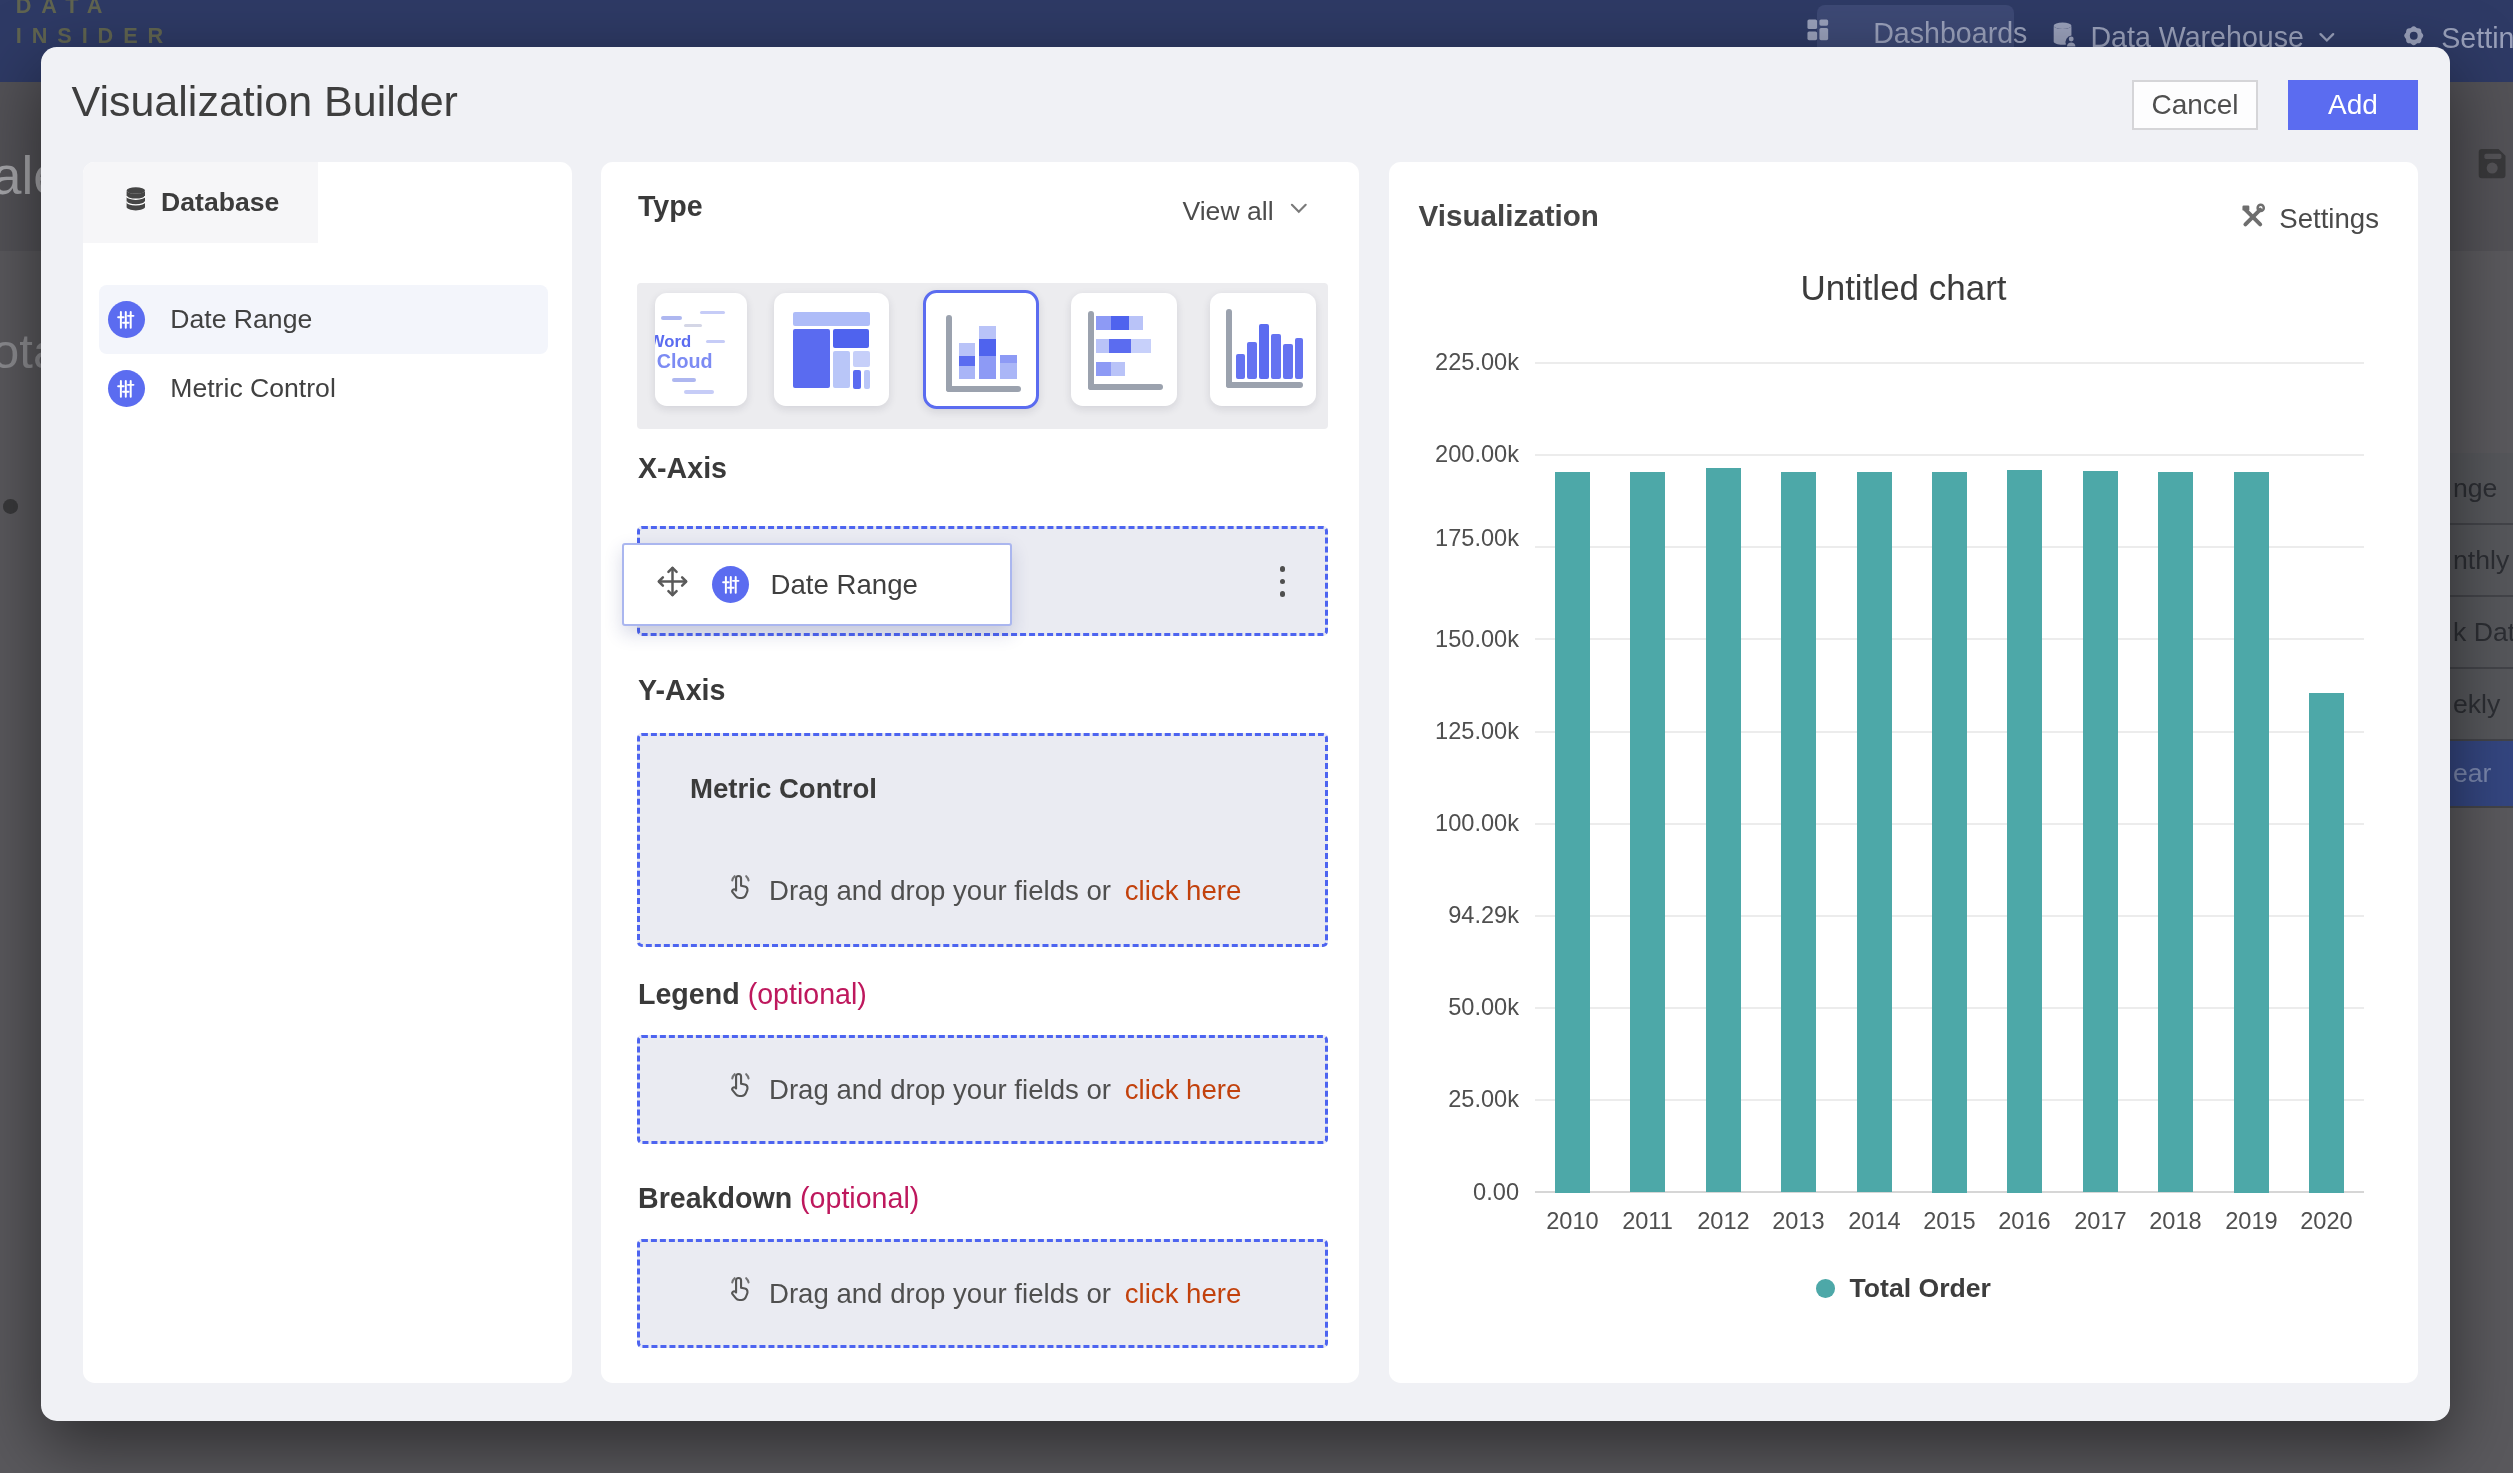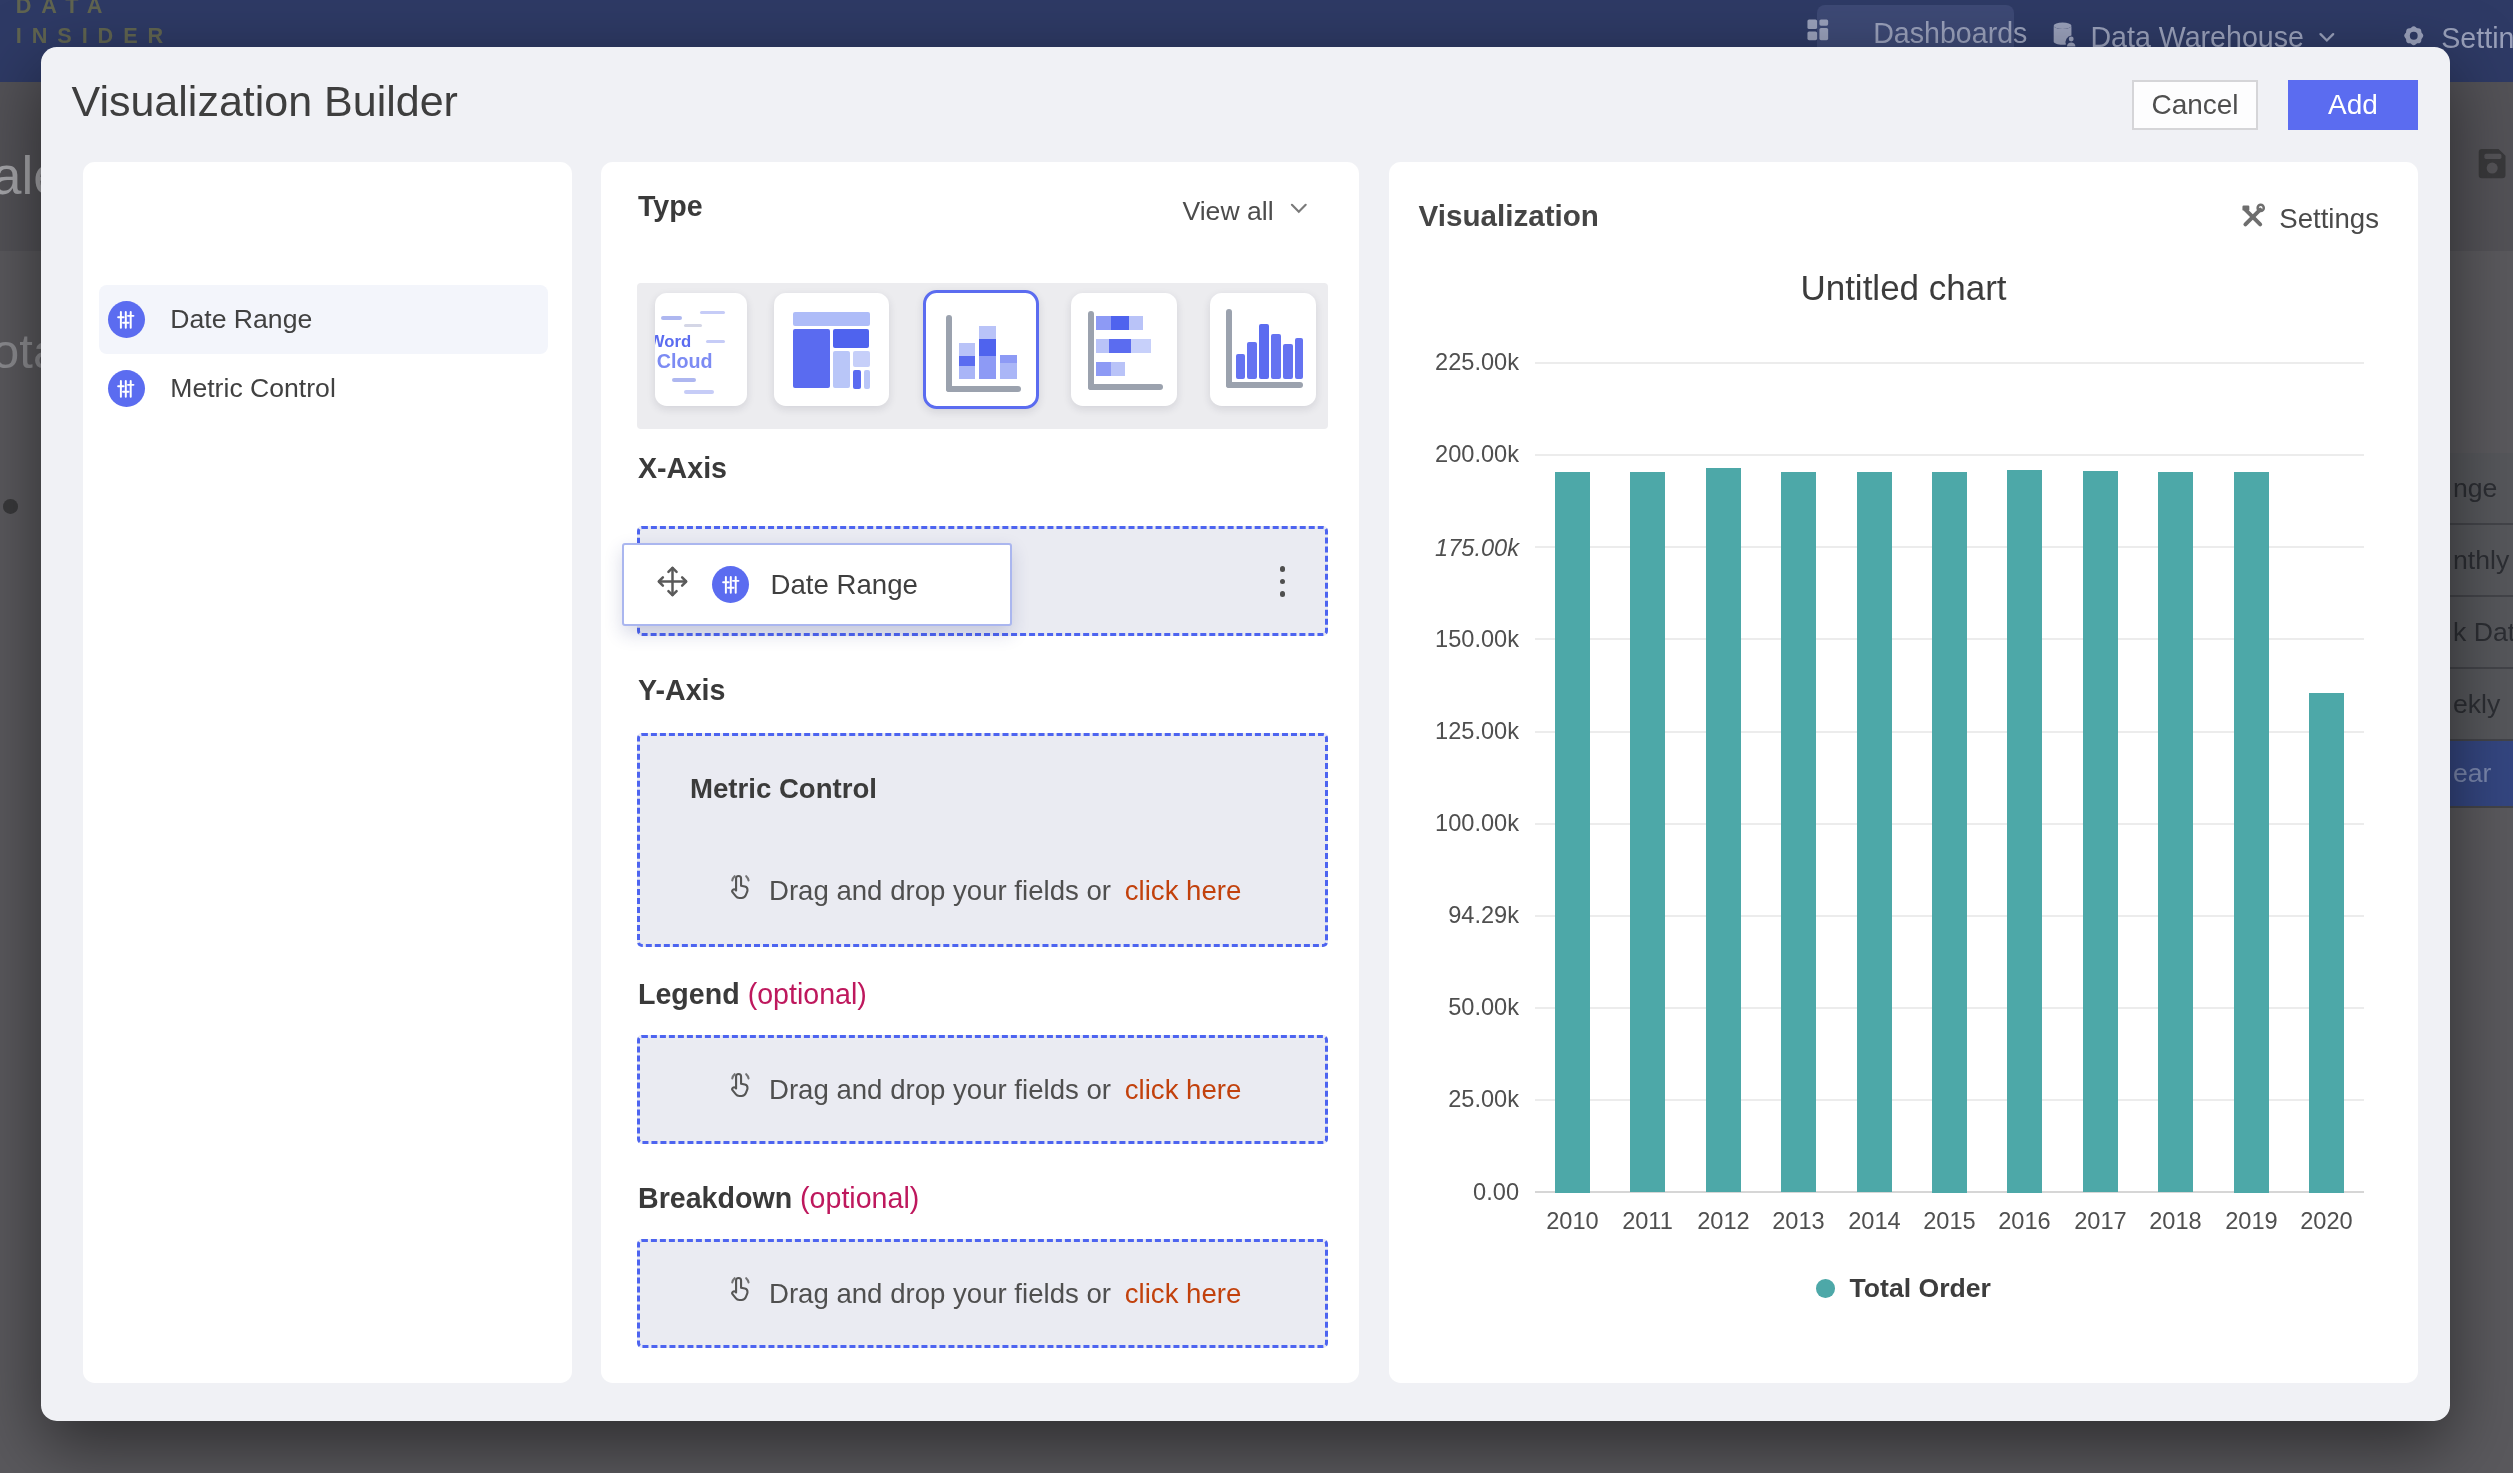--- a/index.html
+++ b/index.html
@@ -182,20 +182,31 @@
     <span>Settings</span>
   </div>
 </div>
 
 <div class="abs" id="modal">
   <div class="abs" id="modal-title">Visualization Builder</div>
   <div class="abs btn" id="btn-cancel">Cancel</div>
   <div class="abs btn" id="btn-add">Add</div>
 
   <div class="abs panel" id="left-panel">
+    <div class="tab" id="tab-database">
+      <span>
+        <svg width="27.6" height="27.6" viewBox="0 0 24 24" fill="#454545">
+            <ellipse cx="12" cy="4.8" rx="8" ry="2.9"></ellipse>
+            <path d="M4 4.8v14.4c0 1.6 3.6 2.9 8 2.9s8-1.3 8-2.9V4.8c0 1.6-3.6 2.9-8 2.9S4 6.4 4 4.8z"></path>
+            <path d="M4 9.5c0 1.6 3.6 2.9 8 2.9s8-1.3 8-2.9" fill="none" stroke="#fff" stroke-width="1.1"></path>
+            <path d="M4 14.3c0 1.6 3.6 2.9 8 2.9s8-1.3 8-2.9" fill="none" stroke="#fff" stroke-width="1.1"></path>
+          </svg>
+      </span>
+      <span>Database</span>
+    </div>
     <div class="field-row" id="field-0">
       <span class="blue-circle">
         <svg width="23.6" height="23.6" viewBox="0 0 24 24" stroke="#fff" stroke-width="2" stroke-linecap="round">
             <path d="M7 4v16M12 4v16M17 4v16"></path>
             <path d="M4.2 9.5h5.6M9.2 15h5.6M14.2 8h5.6"></path>
           </svg>
       </span>
       <span>Date Range</span>
     </div>
     <div class="field-row" id="field-1">
@@ -388,21 +399,21 @@
         <div class="ytick" style="top: 631px;">50.00k</div>
         <div class="gridline" style="top: 552px;"></div>
         <div class="ytick" style="top: 539px;">94.29k</div>
         <div class="gridline" style="top: 460px;"></div>
         <div class="ytick" style="top: 447px;">100.00k</div>
         <div class="gridline" style="top: 368px;"></div>
         <div class="ytick" style="top: 355px;">125.00k</div>
         <div class="gridline" style="top: 275px;"></div>
         <div class="ytick" style="top: 263px;">150.00k</div>
         <div class="gridline" style="top: 183px;"></div>
-        <div class="ytick" style="top: 172px; font-style: italic;">175.00k</div>
+        <div class="ytick" style="top: 162px;">175.00k</div>
         <div class="gridline" style="top: 91px;"></div>
         <div class="ytick" style="top: 78px;">200.00k</div>
         <div class="gridline" style="top: -1px;"></div>
         <div class="ytick" style="top: -13.8px;">225.00k</div>
         <div class="bar" style="left: 20px; top: 109px; width: 35px; height: 721px; background: rgb(77, 168, 168);"></div>
         <div class="xtick" style="left: 0px; width: 75px;">2010</div>
         <div class="bar" style="left: 95px; top: 109px; width: 35px; height: 720px; background: rgb(77, 168, 168);"></div>
         <div class="xtick" style="left: 75px; width: 75px;">2011</div>
         <div class="bar" style="left: 171px; top: 105px; width: 35px; height: 724px; background: rgb(77, 168, 168);"></div>
         <div class="xtick" style="left: 151px; width: 75px;">2012</div>

